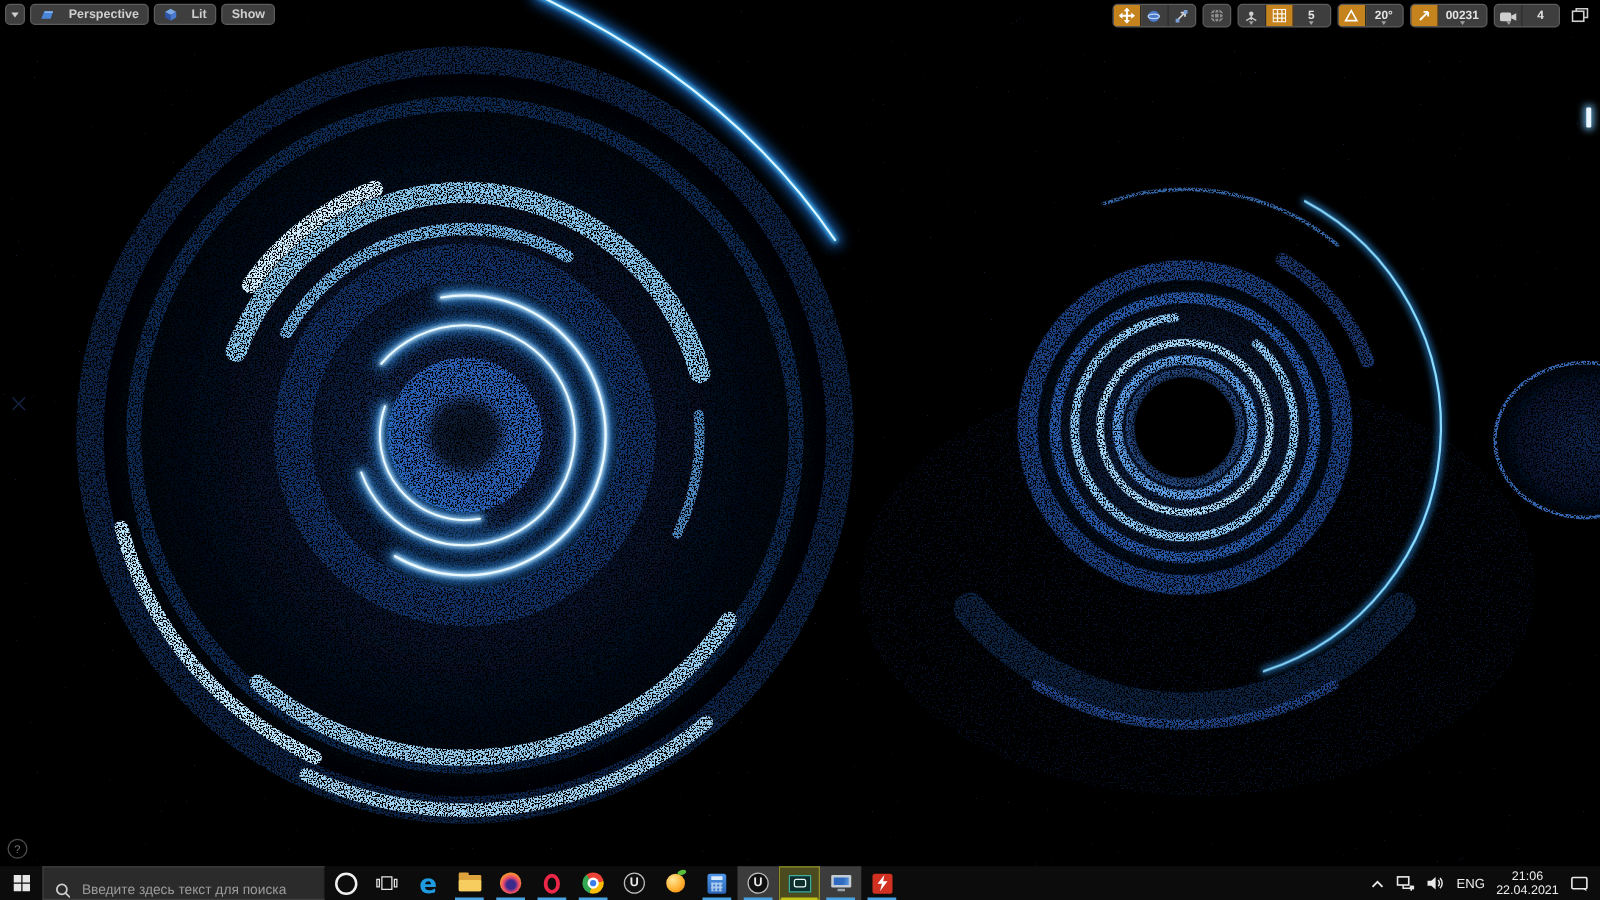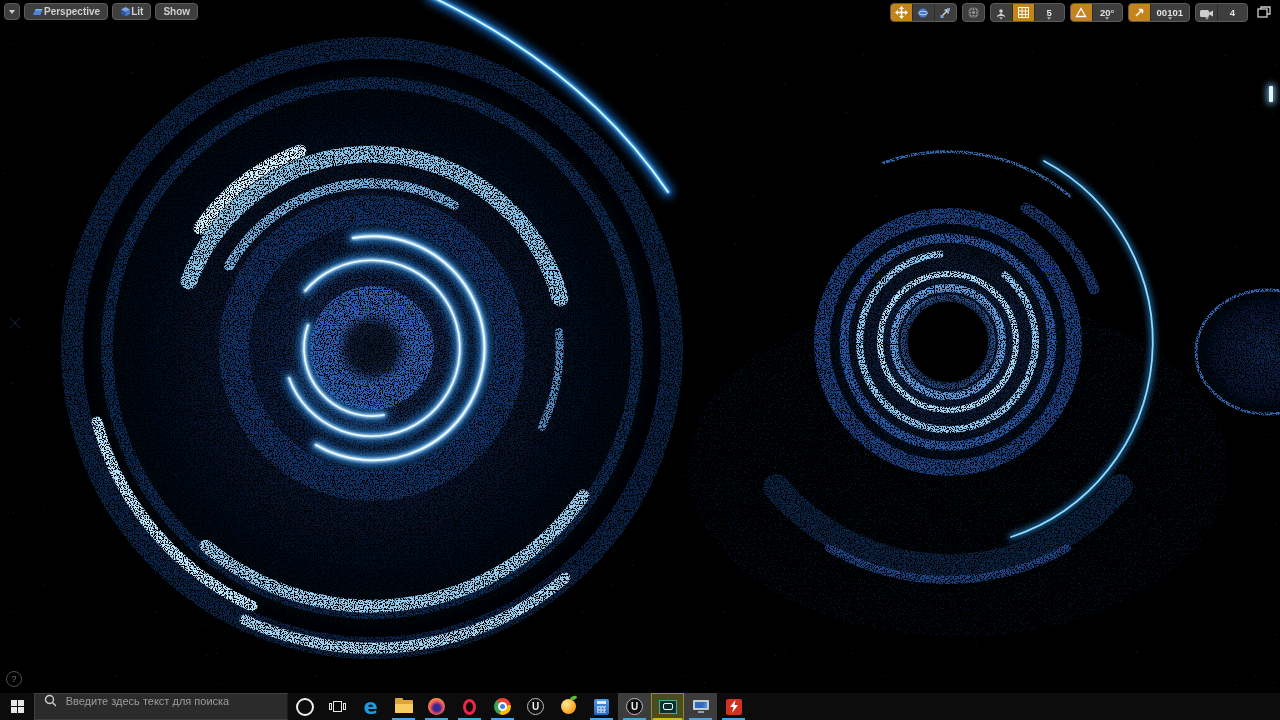--- a/index.html
+++ b/index.html
@@ -6,21 +6,21 @@
   body{width:1280px;height:720px;background:#000;overflow:hidden;position:relative;
        font-family:"Liberation Sans",sans-serif;-webkit-font-smoothing:antialiased;}
 
   
   .scene{position:absolute;left:0;top:0;width:1280px;height:693px;}
   .scene svg{display:block;}
 
   
   .vtb-left{position:absolute;left:4px;top:3px;display:flex;gap:4px;z-index:6;}
   .vtb-right{position:absolute;right:6px;top:3px;display:flex;gap:5px;align-items:center;z-index:6;}
-  .uebtn{display:inline-flex;align-items:center;gap:0;height:15px;padding:0 7px;
+  .uebtn{display:inline-flex;align-items:center;gap:11px;height:15px;padding:0 7px;
          background:#3e3e3e;border:1px solid #5c5c5c;border-radius:4px;
          color:#cfcfcf;font-size:10px;font-weight:bold;line-height:15px;white-space:nowrap;}
   .uebtn.small{padding:0 4px;}
   .uegrp{display:flex;height:17px;background:#3e3e3e;border:1px solid #5c5c5c;border-radius:4px;overflow:hidden;align-items:stretch;}
   .seg{display:flex;align-items:center;justify-content:center;min-width:17px;padding:0 2px;
        border-right:1px solid #2c2c2c;position:relative;}
   .seg:last-child{border-right:none;}
   .seg.orange{background:#c5831d;}
   .seg.val{padding:0 6px;color:#e4e4e4;font-size:9.5px;font-weight:bold;}
   .seg.caret::after{content:"";position:absolute;bottom:1px;left:50%;transform:translateX(-50%);
@@ -33,22 +33,22 @@
 
   .edge-tick{position:absolute;left:1269px;top:86px;width:4px;height:16px;background:#e9f5ff;
        box-shadow:0 0 6px 2px rgba(120,200,255,.8);z-index:5;border-radius:1px;}
 
   
   .taskbar{position:absolute;left:0;bottom:0;width:1280px;height:27px;background:#0c0c0c;
        display:flex;align-items:stretch;z-index:10;}
   .tb-start{width:34px;display:flex;align-items:center;justify-content:center;}
   .winlogo{display:grid;grid-template-columns:6px 6px;grid-template-rows:6px 6px;gap:1px;}
   .winlogo span{background:#e6e6e6;}
-  .tb-search{width:254px;background:#2b2b2b;border:1px solid #3f3f3f;border-right-color:#1a1a1a;
-       display:flex;align-items:flex-start;gap:8px;padding:0 9px;box-sizing:border-box;}
+  .tb-search{width:226px;background:#2b2b2b;border:1px solid #3f3f3f;border-right-color:#1a1a1a;
+       display:flex;align-items:flex-end;gap:8px;padding:0 9px;box-sizing:border-box;}
   .tb-search input{background:transparent;border:none;outline:none;width:100%;
        color:#bdbdbd;font-size:11px;font-family:"Liberation Sans",sans-serif;}
   .tb-search input::placeholder{color:#9c9c9c;opacity:1;}
   .tb-item{width:33px;display:flex;align-items:center;justify-content:center;position:relative;}
   .tb-item.run::after{content:"";position:absolute;bottom:0;left:5px;right:5px;height:2px;background:#4aa3e0;}
   .tb-item.bg{background:#3c3c3c;}
   .tb-item.active{background:#4b4b1f;box-shadow:inset 0 0 0 1px #8f8f25;}
   .tb-item.active::after{content:"";position:absolute;bottom:0;left:2px;right:2px;height:2px;background:#c2c217;}
 
   
@@ -308,21 +308,21 @@
         <span>20°</span>
       </div>
   </div>
   <div class="uegrp">
     <div class="seg orange">
       <svg width="11" height="11">
           <path d="M2 9 L8.5 2.5 M8.5 2.5 H4.8 M8.5 2.5 V6.2" stroke="#fff" stroke-width="1.5" fill="none"></path>
         </svg>
     </div>
     <div class="seg val caret">
-        <span>00101</span>
+        <span>00231</span>
       </div>
   </div>
   <div class="uegrp">
     <div class="seg caret">
       <svg width="14" height="10">
           <rect x="0" y="2" width="9" height="7" rx="1.5" fill="#cfcfcf"></rect>
           <path d="M9 4.5 L13 2.5 V8.5 L9 6.5 Z" fill="#cfcfcf"></path>
         </svg>
     </div>
     <div class="seg val">
@@ -416,13 +416,36 @@
       </span>
   </div>
   <div class="tb-item run">
     <span class="g-bolt">
       <svg width="10" height="13">
           <polygon points="6.5,0 1,7 4.5,7 3,13 9,5 5.5,5" fill="#fff"></polygon>
         </svg>
     </span>
   </div>
 
+  <div class="tray">
+    <svg width="12" height="10">
+        <polyline points="2,7.5 6,3.5 10,7.5" fill="none" stroke="#e8e8e8" stroke-width="1.5"></polyline>
+      </svg>
+    <svg width="15" height="13">
+        <rect x="1" y="1.5" width="9" height="6.5" fill="none" stroke="#e8e8e8" stroke-width="1.3"></rect>
+        <path d="M5.5 8 V10.5 H12 M12 8.5 V12.5" stroke="#e8e8e8" stroke-width="1.2" fill="none"></path>
+        <rect x="10.8" y="8.5" width="3.5" height="3" fill="#e8e8e8"></rect>
+      </svg>
+    <svg width="15" height="13">
+        <polygon points="1,4.5 4,4.5 7.5,1.5 7.5,11.5 4,8.5 1,8.5" fill="#e8e8e8"></polygon>
+        <path d="M9.5 4 A3.5 3.5 0 0 1 9.5 9 M11 2.5 A5.5 5.5 0 0 1 11 10.5" fill="none" stroke="#e8e8e8" stroke-width="1.2"></path>
+      </svg>
+    <span class="txt">ENG</span>
+    <div class="clock">
+      <div>21:06</div>
+      <div>22.04.2021</div>
+    </div>
+    <svg width="16" height="14">
+        <rect x="1.5" y="2" width="12" height="9" rx="1" fill="none" stroke="#e8e8e8" stroke-width="1.3"></rect>
+        <path d="M10 11 L13.5 13 L12.5 11" fill="#e8e8e8"></path>
+      </svg>
+  </div>
 </div>
 
 </body></html>

